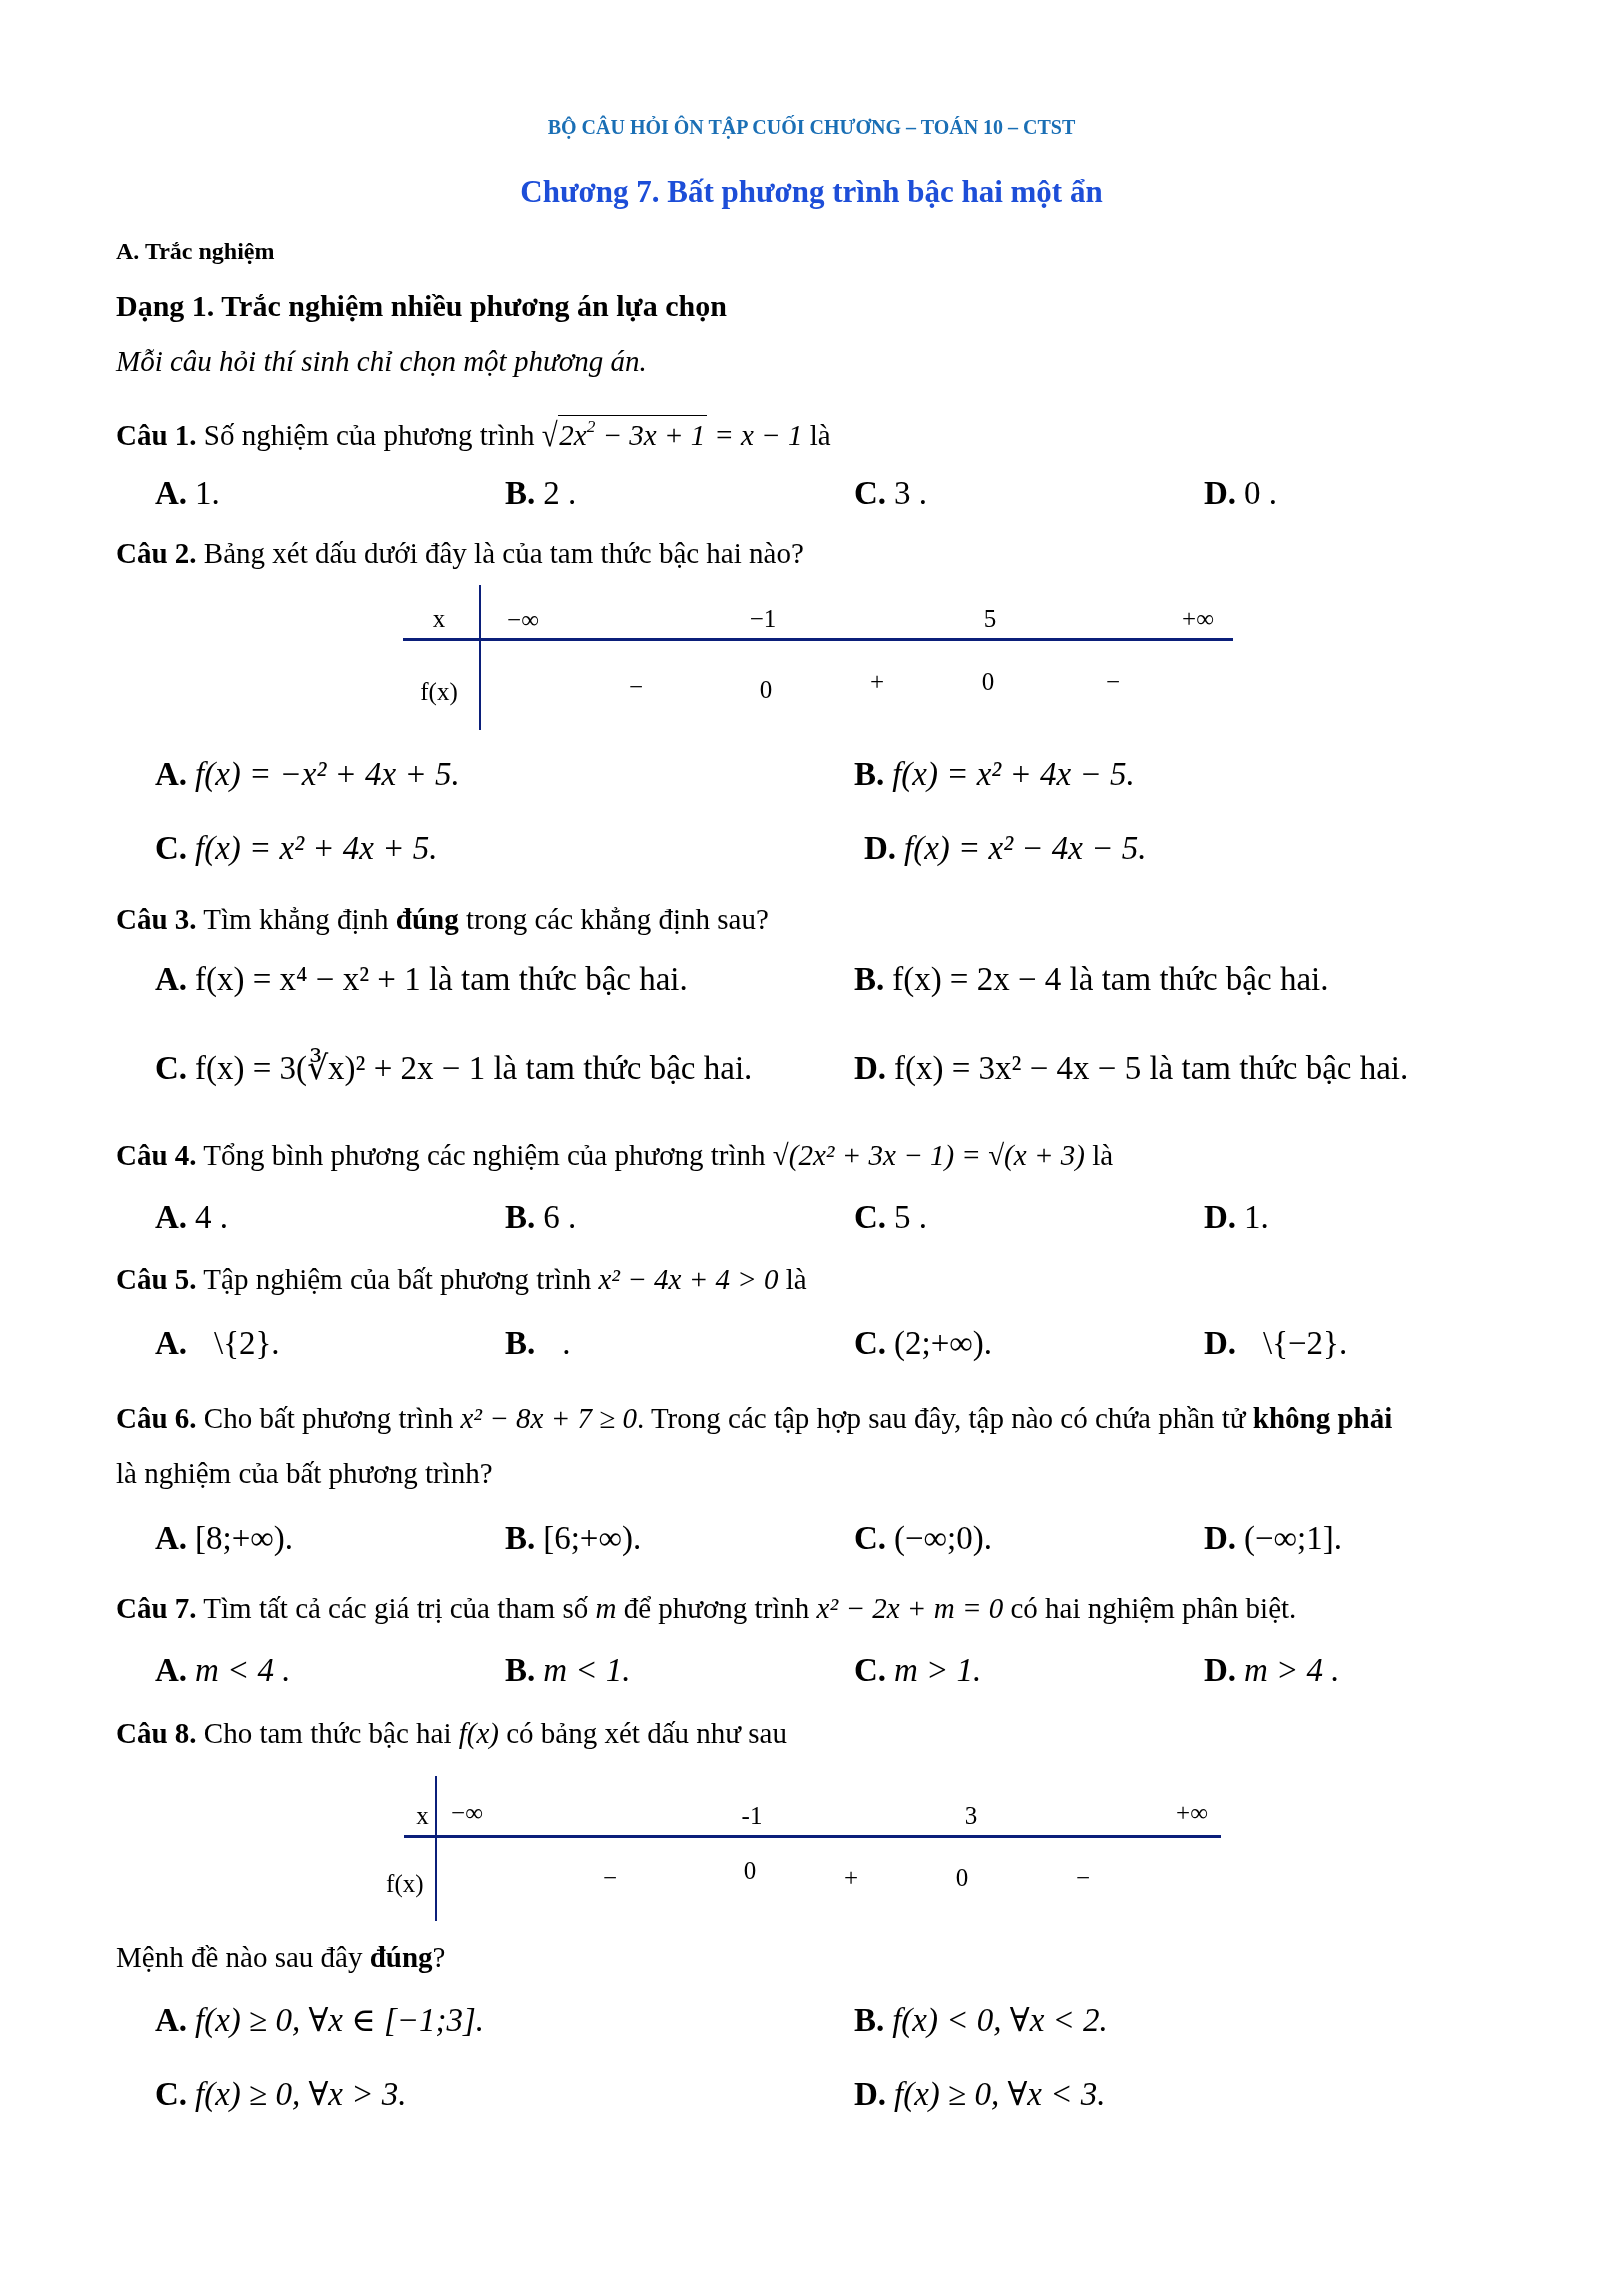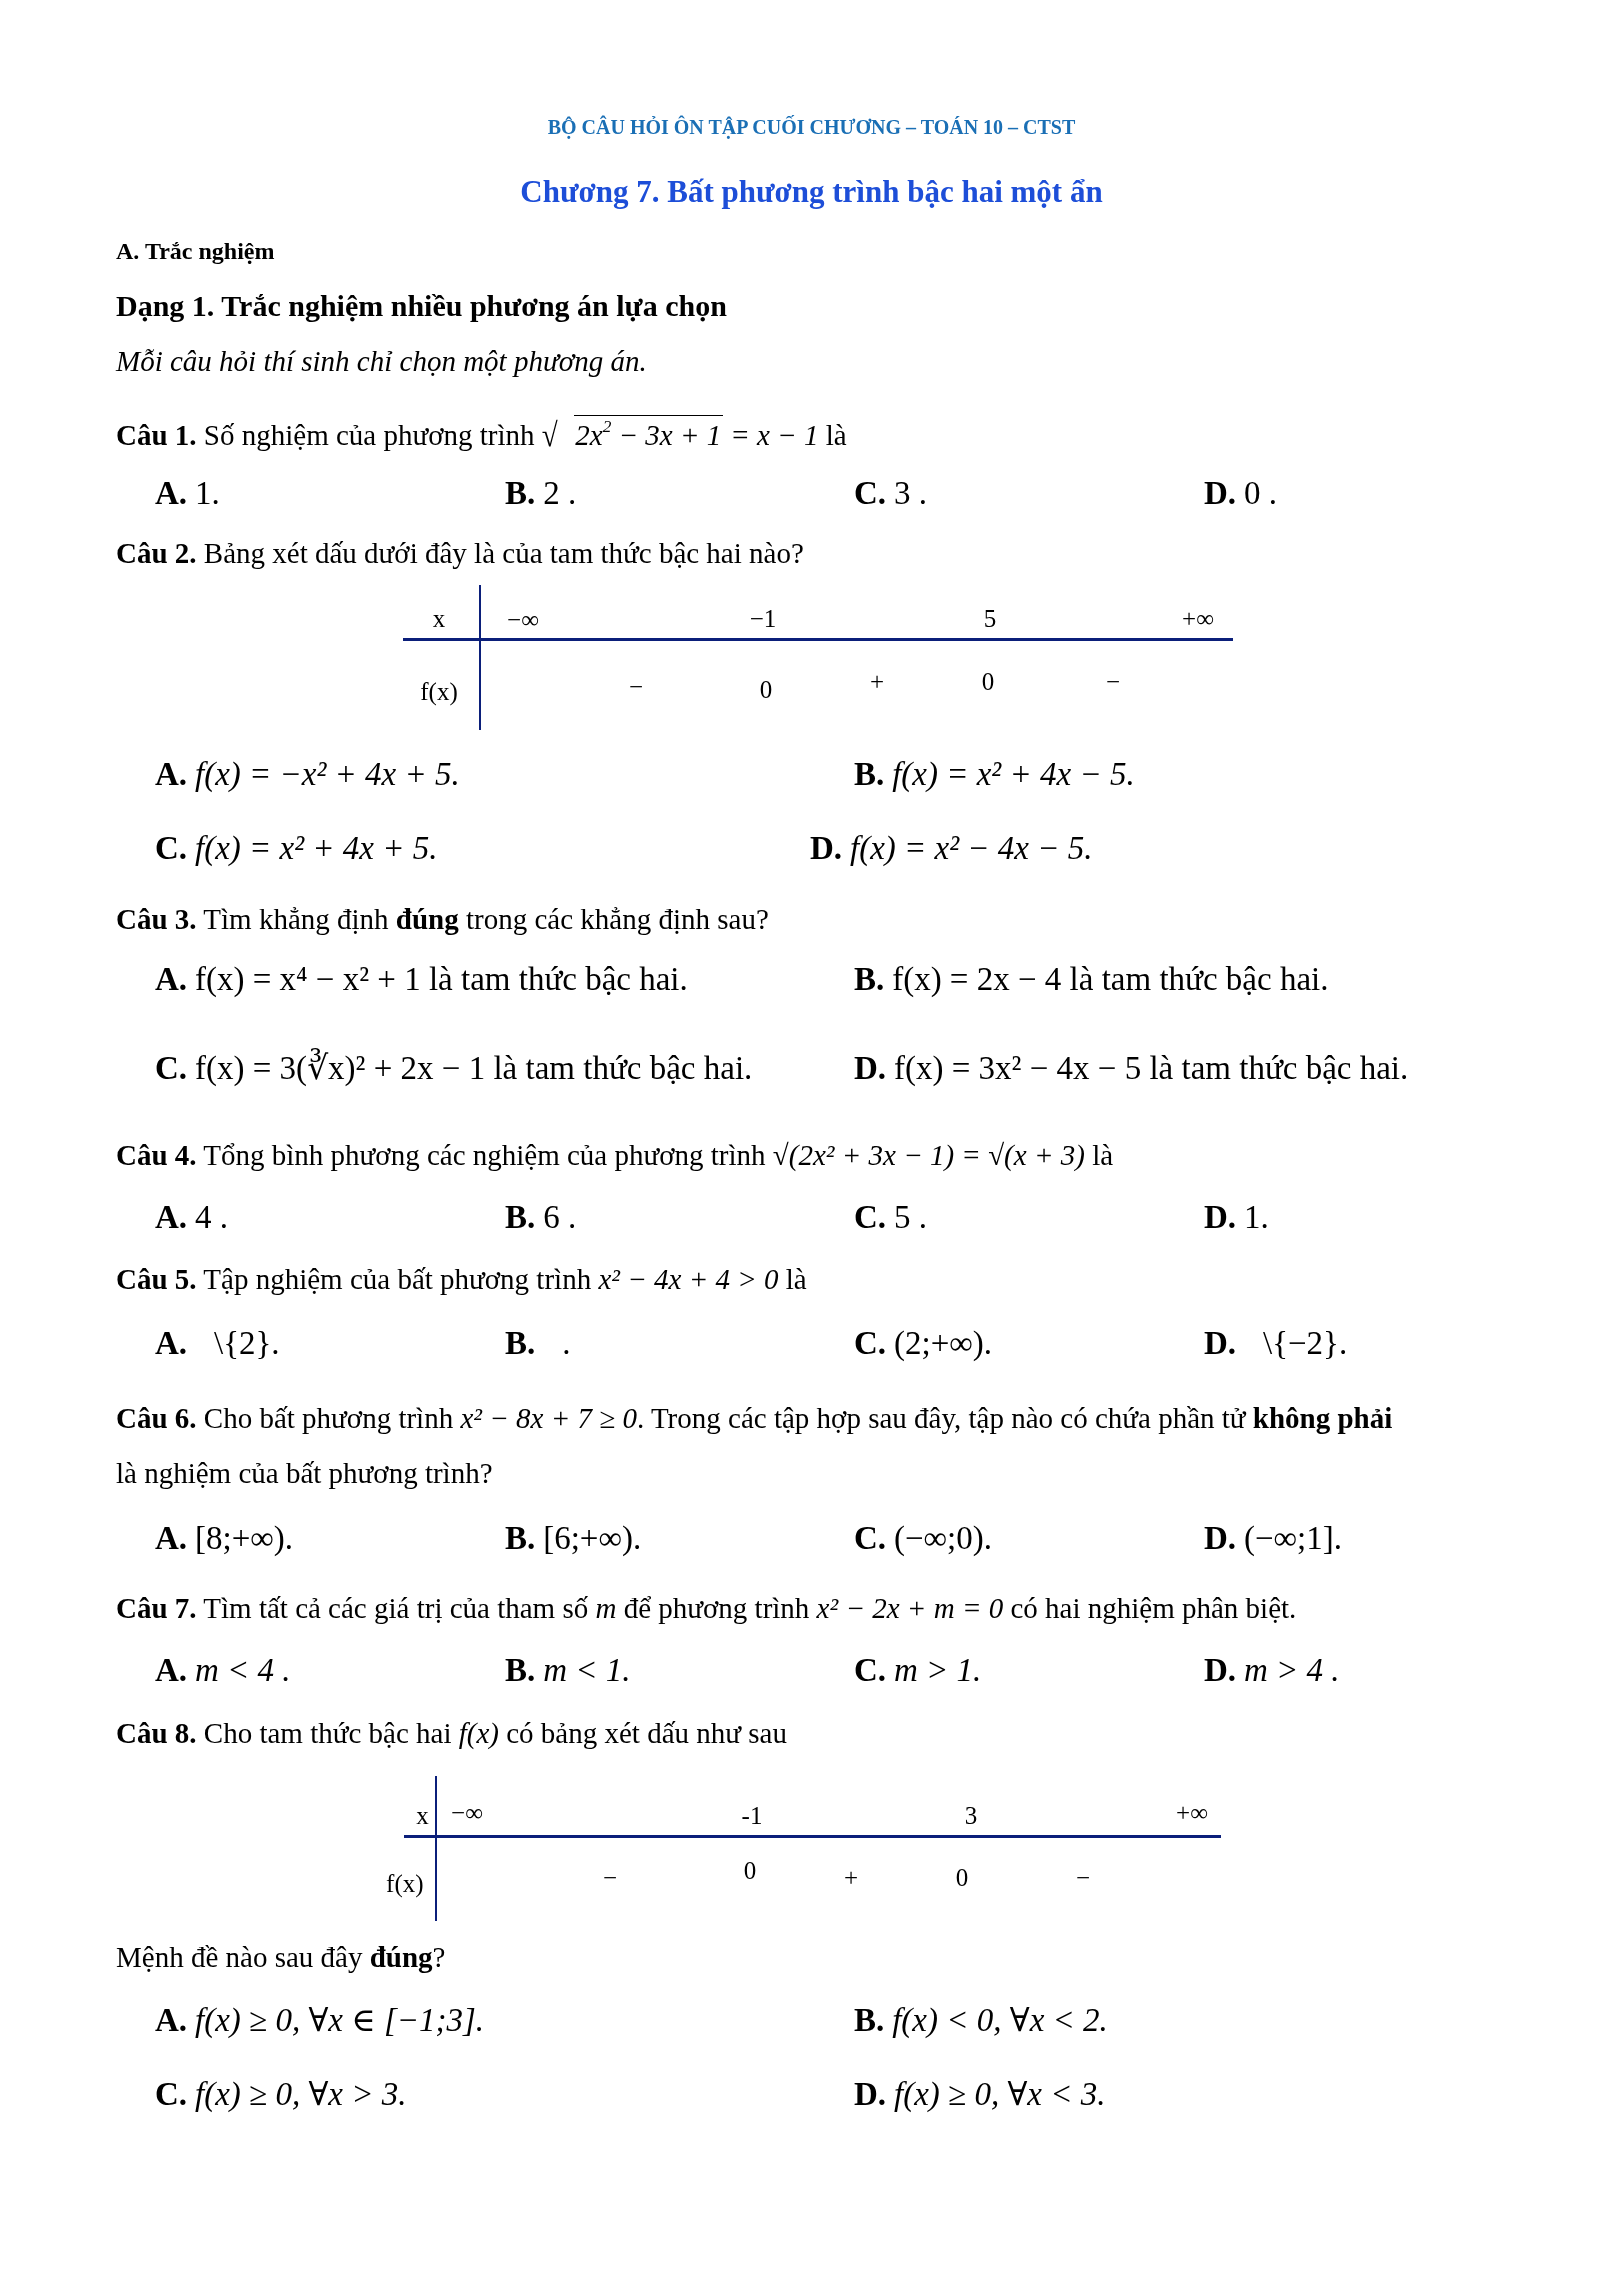--- a/index.html
+++ b/index.html
@@ -9,21 +9,21 @@
   .title { left: 0; width: 1623px; text-align: center; font-weight: bold; }
   .t1 { top: 116px; font-size: 20px; color: #1a6fb5; }
   .t2 { top: 174px; font-size: 31px; color: #1d4ed8; }
   .line { font-size: 29px; line-height: 38px; }
   .b { font-weight: bold; }
   .i { font-style: italic; }
   .m { font-family: "Liberation Serif", "DejaVu Serif", serif; }
   .opt { font-size: 33px; line-height: 38px; }
   .opt .lbl { font-weight: bold; margin-right: 7.9px; }
   sup { font-size: 17.3px; vertical-align: 12.6px; line-height: 0; }
-  .sqrt { display: inline-block; border-top: 1.6px solid #000; padding: 0 1.6px; margin-left: 16px; }
+  .sqrt { display: inline-block; border-top: 1.6px solid #000; padding: 0 1.6px; margin-left: 0; }
   .rad { display: inline-block; transform: scaleY(1.15); }
   
   .tbl { position: absolute; }
   .tbl .hline { position: absolute; height: 3.1px; background: #0b1f7a; }
   .tbl .vline { position: absolute; width: 2.4px; background: #0b1f7a; }
   .tbl .cell { position: absolute; font-size: 25px; text-align: center; transform: translateX(-50%); white-space: nowrap; }
 </style>
 </head>
 <body>
 
@@ -62,21 +62,21 @@
   <div class="cell" style="left:243px; top:88px;">−</div>
   <div class="cell" style="left:373px; top:91px;">0</div>
   <div class="cell" style="left:484px; top:83px;">+</div>
   <div class="cell" style="left:595px; top:83px;">0</div>
   <div class="cell" style="left:720px; top:83px;">−</div>
 </div>
 
 <div class="abs opt i" style="left:155px; top:755px;"><span class="lbl" style="font-style:normal">A.</span><span>f(x) = −x² + 4x + 5.</span></div>
 <div class="abs opt i" style="left:854px; top:755px;"><span class="lbl" style="font-style:normal">B.</span><span>f(x) = x² + 4x − 5.</span></div>
 <div class="abs opt i" style="left:155px; top:829px;"><span class="lbl" style="font-style:normal">C.</span><span>f(x) = x² + 4x + 5.</span></div>
-<div class="abs opt i" style="left:810px; top:829px;"><span class="lbl" style="font-style:normal">D.</span><span>f(x) = x² − 4x − 5.</span></div>
+<div class="abs opt i" style="left:864px; top:829px;"><span class="lbl" style="font-style:normal">D.</span><span>f(x) = x² − 4x − 5.</span></div>
 
 <div class="abs line" style="left:116px; top:900px;">
   <span class="b">Câu 3.</span>
   <span>Tìm khẳng định</span>
   <span class="b">đúng</span>
   <span>trong các khẳng định sau?</span>
 </div>
 <div class="abs opt" style="left:155px; top:960px;"><span class="lbl">A.</span><span>f(x) = x⁴ − x² + 1 là tam thức bậc hai.</span></div>
 <div class="abs opt" style="left:854px; top:960px;"><span class="lbl">B.</span><span>f(x) = 2x − 4 là tam thức bậc hai.</span></div>
 <div class="abs opt" style="left:155px; top:1049px;"><span class="lbl">C.</span><span>f(x) = 3(∛x)² + 2x − 1 là tam thức bậc hai.</span></div>

